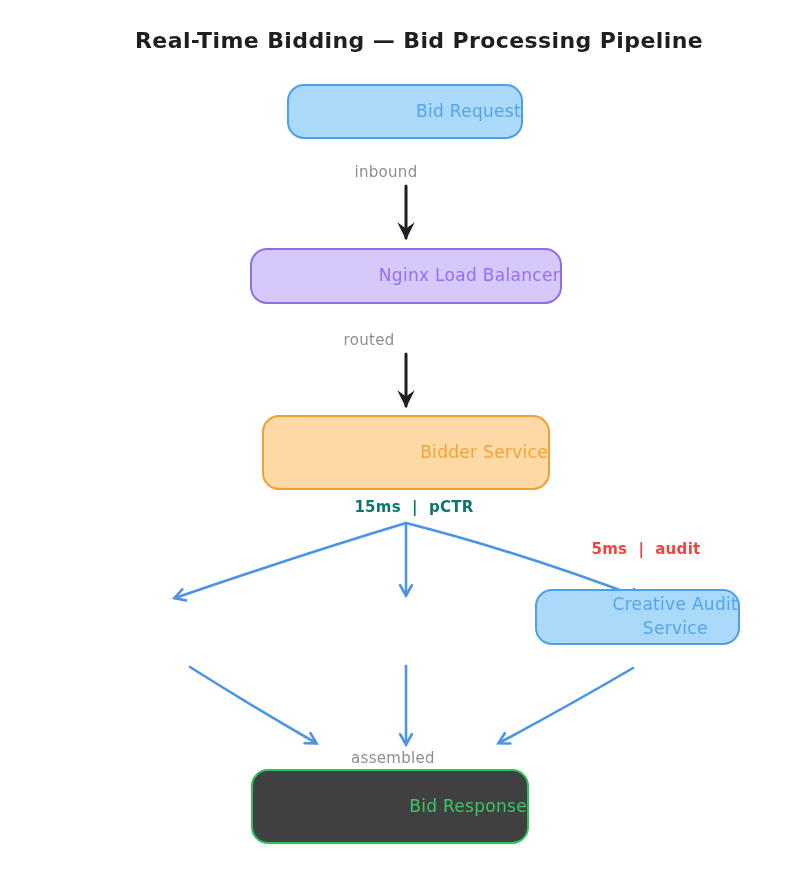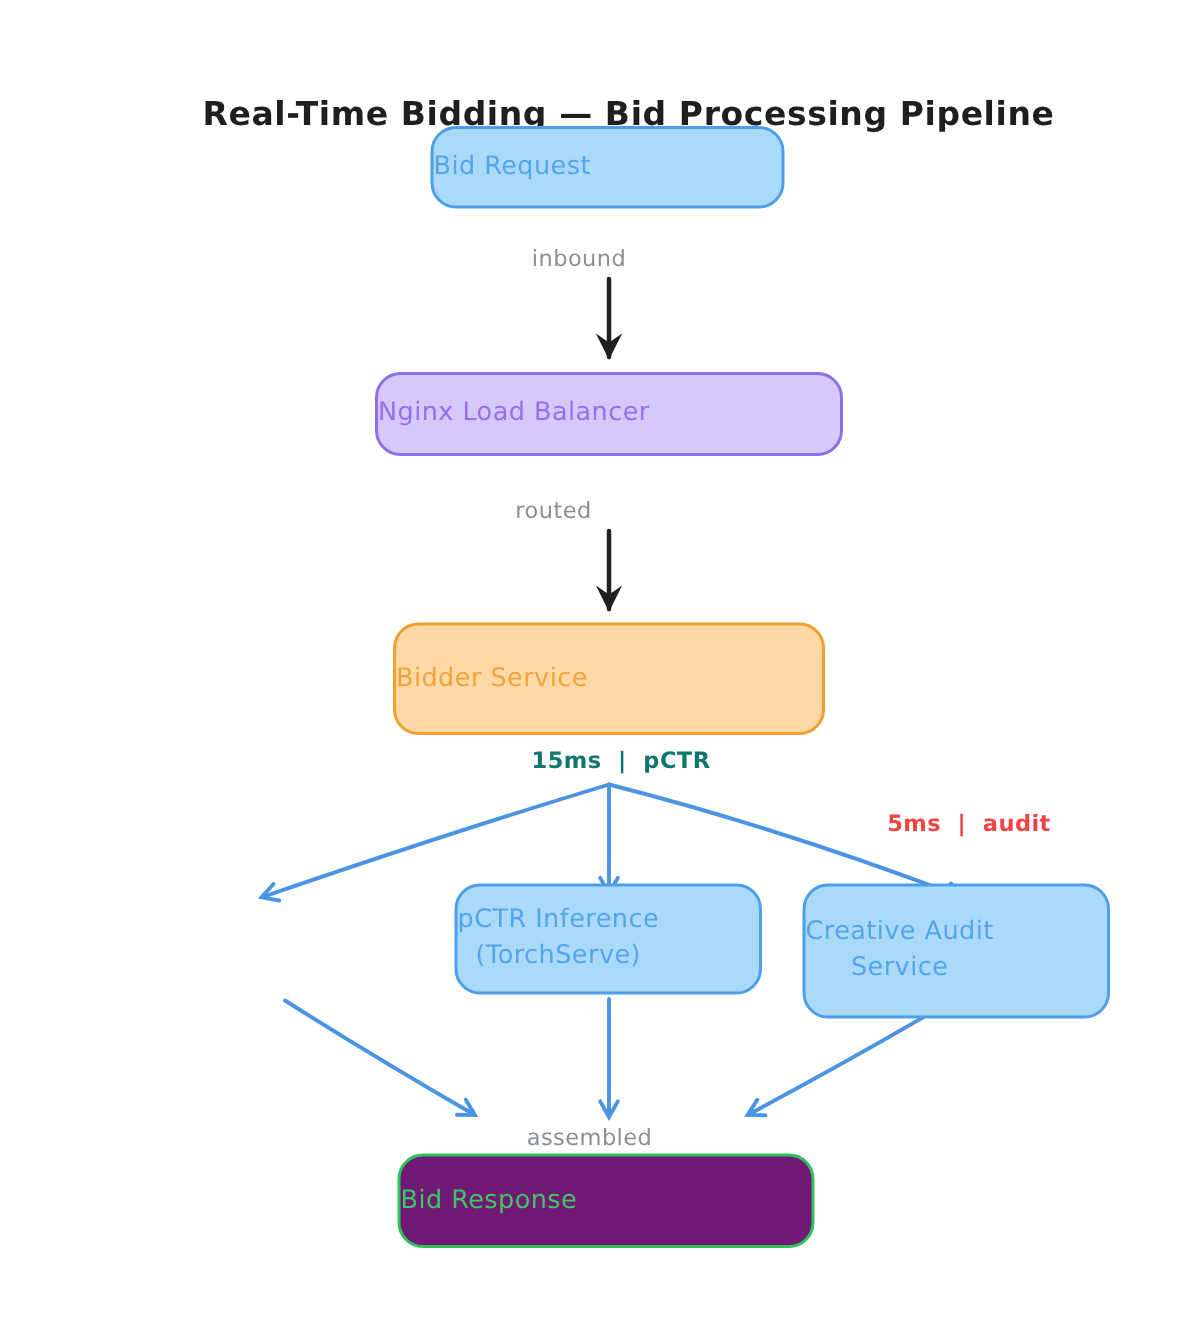--- a/index.html
+++ b/index.html
@@ -16,38 +16,37 @@
 
   .diagram-title {
     position: absolute;
     top: 28px;
     left: 419px;
     transform: translateX(-50%);
     font-size: 22px;
     font-weight: 600;
     letter-spacing: 0.4px;
     white-space: nowrap;
-    margin-top: 36px;
   }
 
   .edges-layer {
     position: absolute;
     top: 0; left: 0;
     width: 788px;
     height: 884px;
   }
 
   .node {
     position: absolute;
     border-style: solid;
     border-width: 2.5px;
     border-radius: 17px;
     display: flex;
     align-items: center;
-    justify-content: flex-start;
+    justify-content: flex-end;
     text-align: center;
   }
   .node .node-label {
     font-size: 17px;
     font-weight: 500;
     letter-spacing: 0.3px;
     line-height: 1.4;
     white-space: pre-line;
   }
 
@@ -99,31 +98,27 @@
 
   <div class="node" style="left: 250px; top: 248px; width: 312px; height: 56px; background-color: rgb(214, 200, 248); border-color: rgb(142, 110, 233); color: rgb(151, 111, 242);">
     <span class="node-label">Nginx Load Balancer</span>
   </div>
 
   <div class="node" style="left: 262px; top: 415px; width: 288px; height: 75px; background-color: rgb(253, 217, 166); border-color: rgb(239, 160, 47); color: rgb(242, 163, 60);">
     <span class="node-label">Bidder Service</span>
   </div>
 
 
-  <div class="node" style="left: 303px; top: 589px; width: 205px; height: 74px; background-color: rgb(171, 217, 250); border-color: rgb(77, 159, 234); color: rgb(85, 165, 234);">
-    <span class="node-label">pCTR Inference
-(TorchServe)</span>
-  </div>
 
-  <div class="node" style="left: 535px; top: 589px; width: 205px; height: 90px; background-color: rgb(171, 217, 250); border-color: rgb(77, 159, 234); color: rgb(85, 165, 234);">
+  <div class="node" style="left: 535px; top: 589px; width: 205px; height: 56px; background-color: rgb(171, 217, 250); border-color: rgb(77, 159, 234); color: rgb(85, 165, 234);">
     <span class="node-label">Creative Audit
 Service</span>
   </div>
 
-  <div class="node" style="left: 265px; top: 769px; width: 278px; height: 63px; background-color: #701a75; border-color: rgb(47, 193, 92); color: rgb(61, 199, 99);">
+  <div class="node" style="left: 251px; top: 769px; width: 278px; height: 75px; background-color: #404040; border-color: rgb(47, 193, 92); color: rgb(61, 199, 99);">
     <span class="node-label">Bid Response</span>
   </div>
 
   <span class="edge-label gray" style="left: 386px; top: 163px; color: rgb(138, 143, 148);">inbound</span>
 
   <span class="edge-label gray" style="left: 369px; top: 331px; color: rgb(138, 143, 148);">routed</span>
 
   <span class="edge-label blue" style="left: 414px; top: 498px; color: #0f766e;">15ms  |  pCTR</span>
 
 

